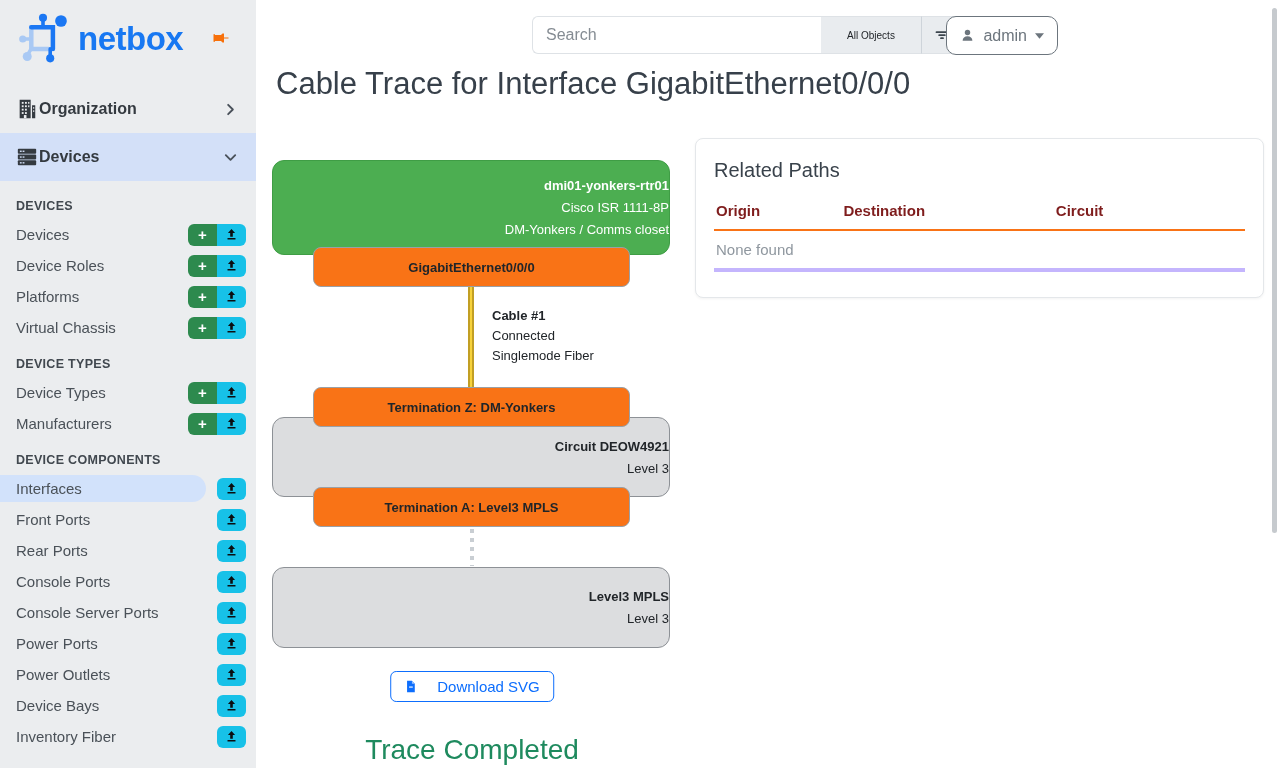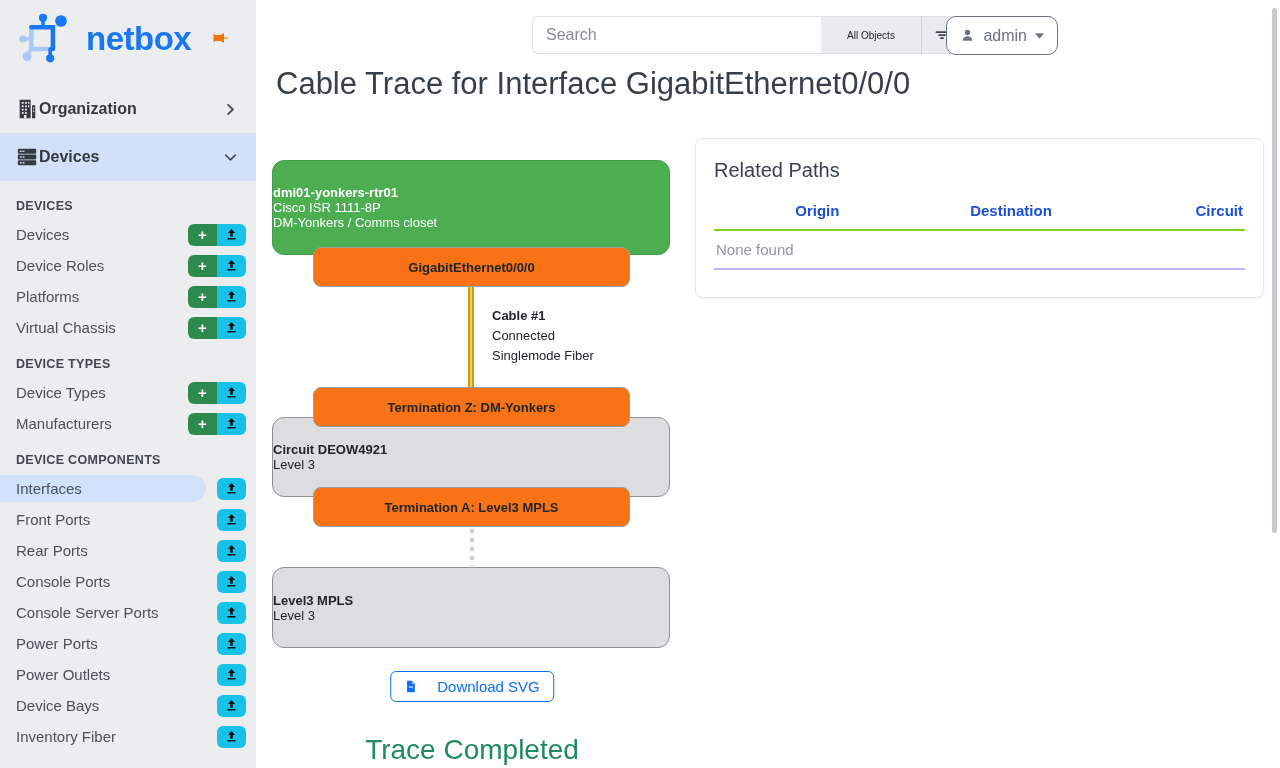--- a/index.html
+++ b/index.html
@@ -3,21 +3,21 @@
 <meta charset="utf-8">
 <style>
   html,body{margin:0;padding:0;width:1280px;height:768px;overflow:hidden;background:#fff;
     font-family:"Liberation Sans","DejaVu Sans",sans-serif;-webkit-font-smoothing:antialiased;}
   *{box-sizing:border-box}
   .app{position:relative;width:1280px;height:768px}
 
   
   .sidebar{position:absolute;left:0;top:0;width:256px;height:768px;background:#ebedef;overflow:hidden}
   .logo-row{position:relative;height:85px}
-  .logo{position:absolute;left:16px;top:12px;display:flex;align-items:center;gap:16px;text-decoration:none;cursor:pointer}
+  .logo{position:absolute;left:16px;top:12px;display:flex;align-items:center;gap:8px;text-decoration:none;cursor:pointer}
   .logo-icon{width:54px;height:54px}
   .logo-text{font-size:33px;font-weight:700;color:#1878f2;letter-spacing:-0.5px;line-height:54px}
   .pin-btn{position:absolute;right:26px;top:29px;background:none;border:none;padding:0;cursor:pointer}
   .pin-btn svg{width:18px;height:18px}
 
   .nav-item{height:48px;display:flex;align-items:center;padding:0 18px 0 16px;gap:1px;
     font-size:16px;font-weight:700;color:#343a40;cursor:pointer}
   .nav-item .lead{width:22px;height:22px;color:#343a40;flex:0 0 auto}
   .nav-item .chev{margin-left:auto;width:15px;height:15px;color:#49515a}
   .nav-item.active{background:#d3e0f8}
@@ -54,22 +54,22 @@
 
   .user-btn{position:absolute;top:16px;right:9px;height:39px;padding:0 13px;border:1px solid #6c757d;
     border-radius:10px;background:#fff;color:#6c757d;font-size:16px;display:flex;align-items:center;gap:8px;cursor:pointer}
   .user-btn .p-ic{width:15px;height:15px;fill:#6c757d}
   .user-btn .caret{width:9px;height:6px;fill:#6c757d}
 
   .page-title{position:absolute;left:20px;top:66px;margin:0;font-size:31px;font-weight:400;color:#37404a;white-space:nowrap}
 
   
   .trace{position:absolute;left:16px;top:0;width:400px;height:768px}
-  .node{position:absolute;border-radius:12px;text-align:left;display:flex;flex-direction:column;
-    justify-content:center;z-index:1}
+  .node{position:absolute;border-radius:12px;text-align:right;display:flex;flex-direction:column;
+    justify-content:center;gap:7px;z-index:1}
   .node .name{font-size:13px;font-weight:700}
   .node .sub{font-size:13px}
   .node.green{left:0;top:160px;width:398px;height:95px;background:#4cae51;border:1px solid #3f9d45;color:#fff}
   .node.gray{background:#dcdddf;border:1px solid #8d9196;color:#212529}
   .node.circuit{left:0;top:417px;width:398px;height:80px}
   .node.pnet{left:0;top:567px;width:398px;height:81px}
   .small-box{position:absolute;left:41px;width:317px;height:40px;background:#f97316;border:1px solid #9aa0a6;
     border-radius:8px;display:flex;align-items:center;justify-content:center;
     font-size:13px;font-weight:700;color:#212529;z-index:2}
   .iface{top:247px}.termz{top:387px}.terma{top:487px}
@@ -83,23 +83,23 @@
     border:1px solid #0d6efd;color:#0d6efd;border-radius:6px;background:#fff;font-size:15px;font-family:inherit;
     display:flex;align-items:center;gap:20px;cursor:pointer;white-space:nowrap}
   .dl-btn svg{width:13px;height:15px}
   .trace-status{position:absolute;top:734px;width:100%;text-align:center;font-size:28px;color:#1e8a5e}
 
   
   .card{position:absolute;left:439px;top:138px;width:569px;height:160px;background:#fff;
     border:1px solid #e4e7ea;border-radius:8px;box-shadow:0 1px 3px rgba(0,0,0,.05);padding:14px 18px}
   .card-title{margin:6px 0 16px;font-size:20px;font-weight:400;color:#39424b}
   .rp-table{width:100%;border-collapse:collapse;table-layout:fixed}
-  .rp-table th{text-align:right;font-size:15px;font-weight:700;color:#1d4ed8;padding:4px 2px 10px;
-    border-bottom:2px solid #84cc16}
-  .rp-table td{font-size:15px;color:#8f979f;padding:10px 2px;border-bottom:2px solid #c4b5fd}
+  .rp-table th{text-align:left;font-size:15px;font-weight:700;color:#7f1d1d;padding:4px 2px 10px;
+    border-bottom:2px solid #f97316}
+  .rp-table td{font-size:15px;color:#8f979f;padding:10px 2px;border-bottom:4px solid #c4b5fd}
   .c1{width:24%}.c2{width:40%}.c3{width:36%}
 
   .scroll-thumb{position:absolute;right:3px;top:8px;width:5px;height:525px;background:#c6cace;border-radius:3px;cursor:pointer}
 </style>
 </head>
 <body>
 
 <svg width="0" height="0" style="position:absolute" aria-hidden="true">
   <defs>
     <symbol id="i-upload" viewBox="0 0 16 16">

